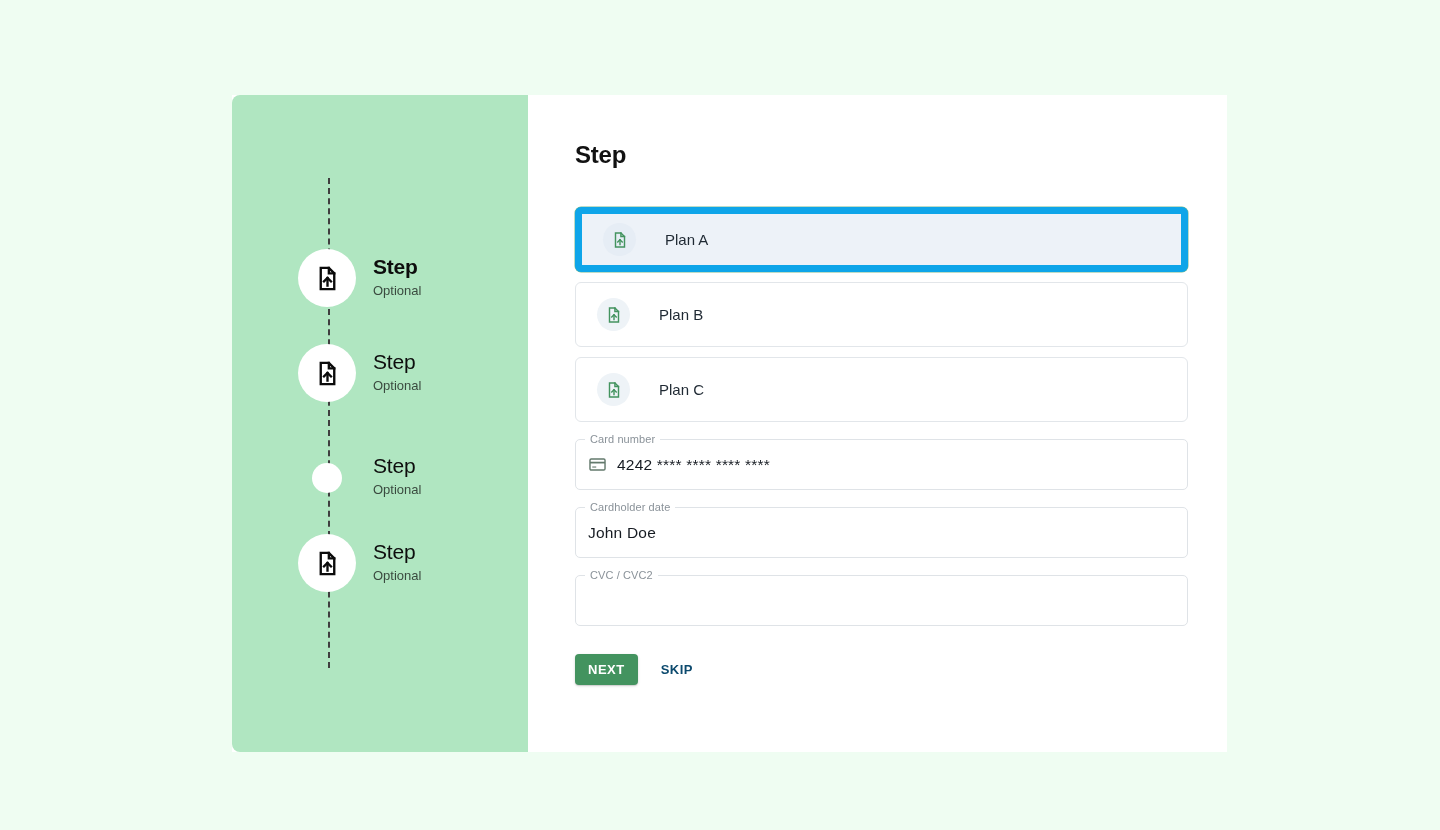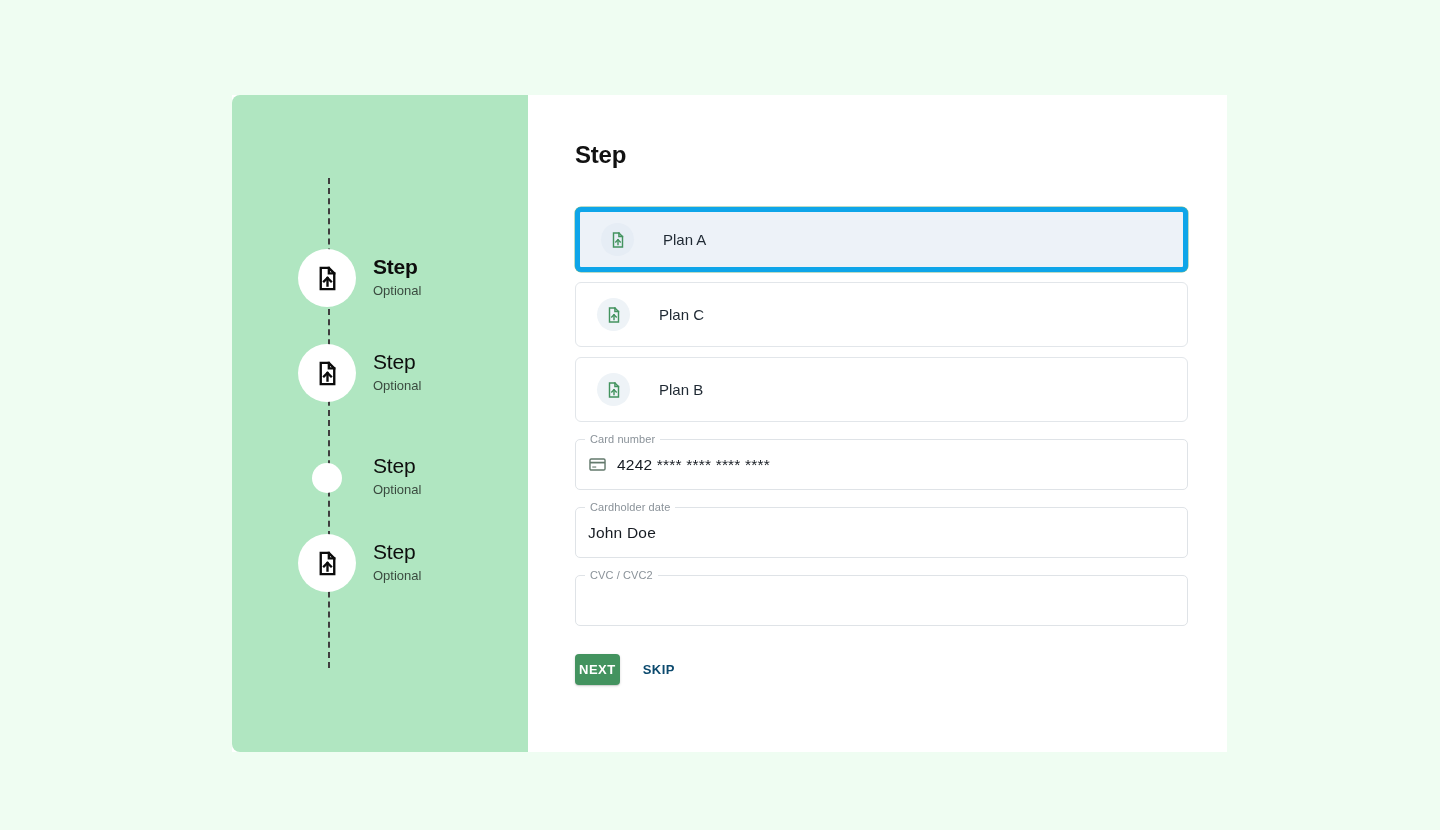--- a/index.html
+++ b/index.html
@@ -128,21 +128,21 @@
     background: #ffffff;
     display: flex;
     align-items: center;
     padding: 0 14px;
     margin-bottom: 10px;
     cursor: pointer;
   }
 
   .plan-card.selected {
     background: #edf2f8;
-    border: 5px solid #0ea5e9;
+    border: 7px solid #0ea5e9;
     box-shadow: 0 0 0 0.5px #7cba8d;
   }
 
   .plan-icon-wrap {
     width: 33px;
     height: 33px;
     flex: 0 0 33px;
     border-radius: 50%;
     background: #eef3f7;
     display: flex;
@@ -222,21 +222,21 @@
     align-items: center;
     margin-top: 28px;
   }
 
   .btn-next {
     background: #43935f;
     color: #ffffff;
     border: none;
     border-radius: 4px;
     height: 31px;
-    padding: 0 4px;
+    padding: 0 13px;
     font-family: inherit;
     font-size: 13px;
     font-weight: 700;
     letter-spacing: 0.5px;
     cursor: pointer;
     box-shadow: 0 1px 3px rgba(0,0,0,0.14), 0 1px 1px rgba(0,0,0,0.10);
   }
 
   .btn-skip {
     background: transparent;
@@ -344,33 +344,33 @@
 
       <div class="plan-card">
         <span class="plan-icon-wrap">
           <svg width="18" height="18" viewBox="0 0 24 24" fill="none" stroke="#43935f" stroke-width="1.9" stroke-linecap="square" stroke-linejoin="miter">
             <path d="M6 2.6h7.2L18 7.4V21.4H6z"></path>
             <path d="M13.2 2.6v4.8H18"></path>
             <path d="M12 18V11.6"></path>
             <path d="M9 14.6 12 11.6l3 3"></path>
           </svg>
         </span>
-        <span class="plan-label">Plan C</span>
+        <span class="plan-label">Plan B</span>
       </div>
 
       <div class="plan-card">
         <span class="plan-icon-wrap">
           <svg width="18" height="18" viewBox="0 0 24 24" fill="none" stroke="#43935f" stroke-width="1.9" stroke-linecap="square" stroke-linejoin="miter">
             <path d="M6 2.6h7.2L18 7.4V21.4H6z"></path>
             <path d="M13.2 2.6v4.8H18"></path>
             <path d="M12 18V11.6"></path>
             <path d="M9 14.6 12 11.6l3 3"></path>
           </svg>
         </span>
-        <span class="plan-label">Plan B</span>
+        <span class="plan-label">Plan C</span>
       </div>
 
     </div>
 
     <div class="field-row">
       <div class="field">
         <div class="field-outline"></div>
         <div class="field-legend">Card number</div>
         <div class="field-inner">
           <span class="field-adornment">

